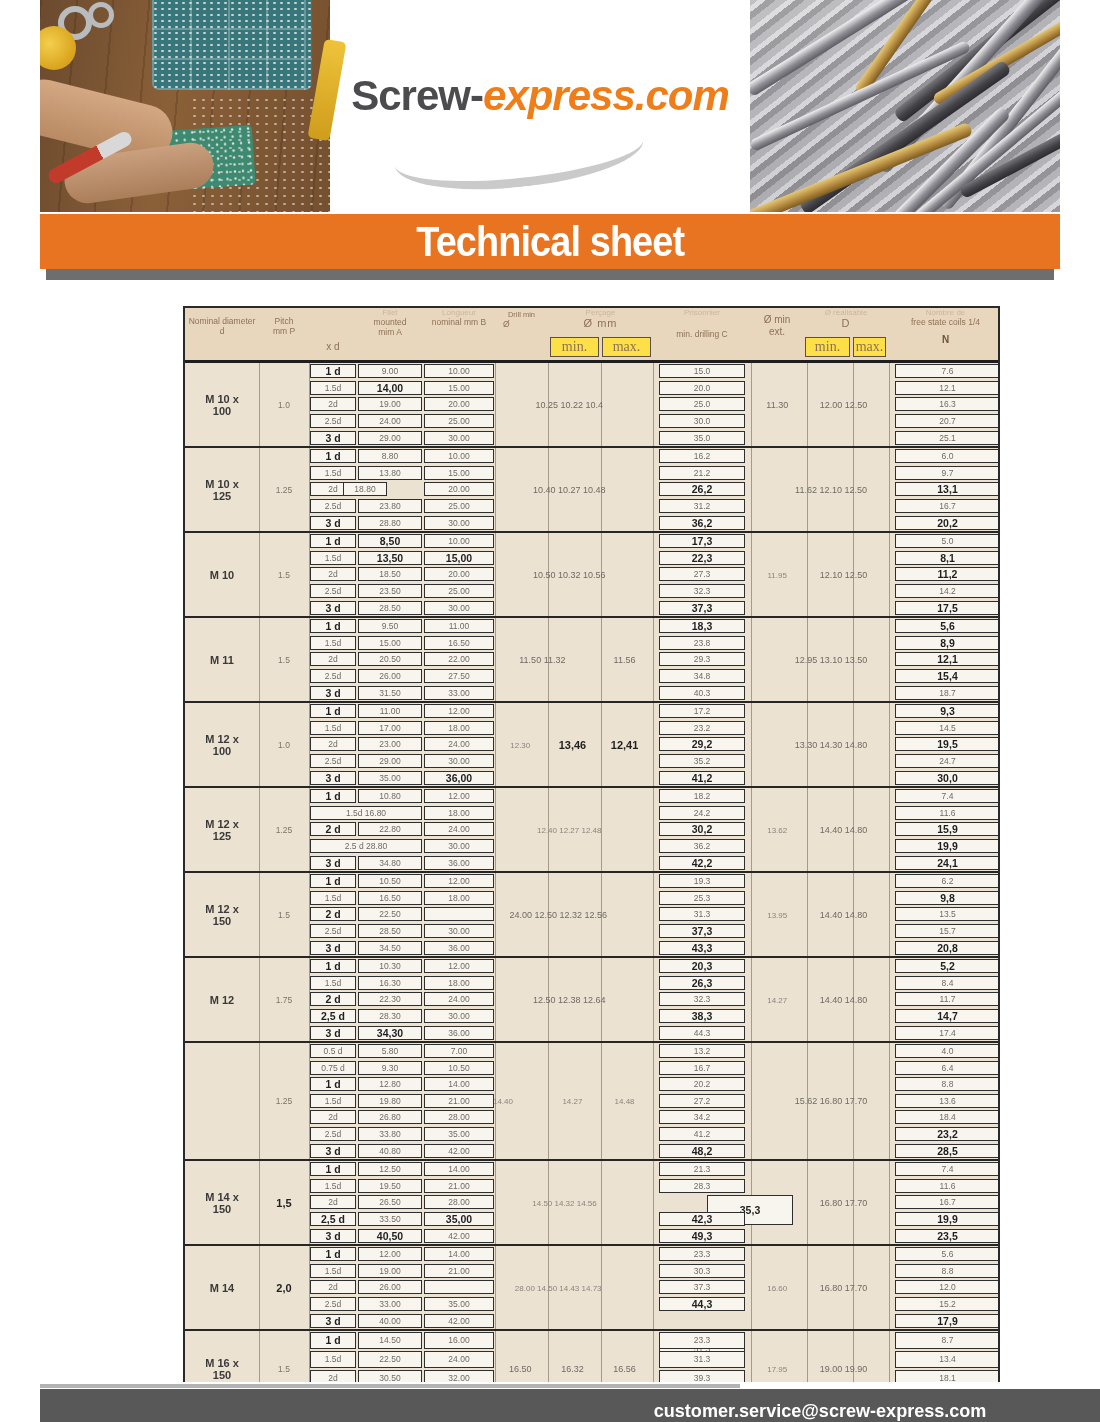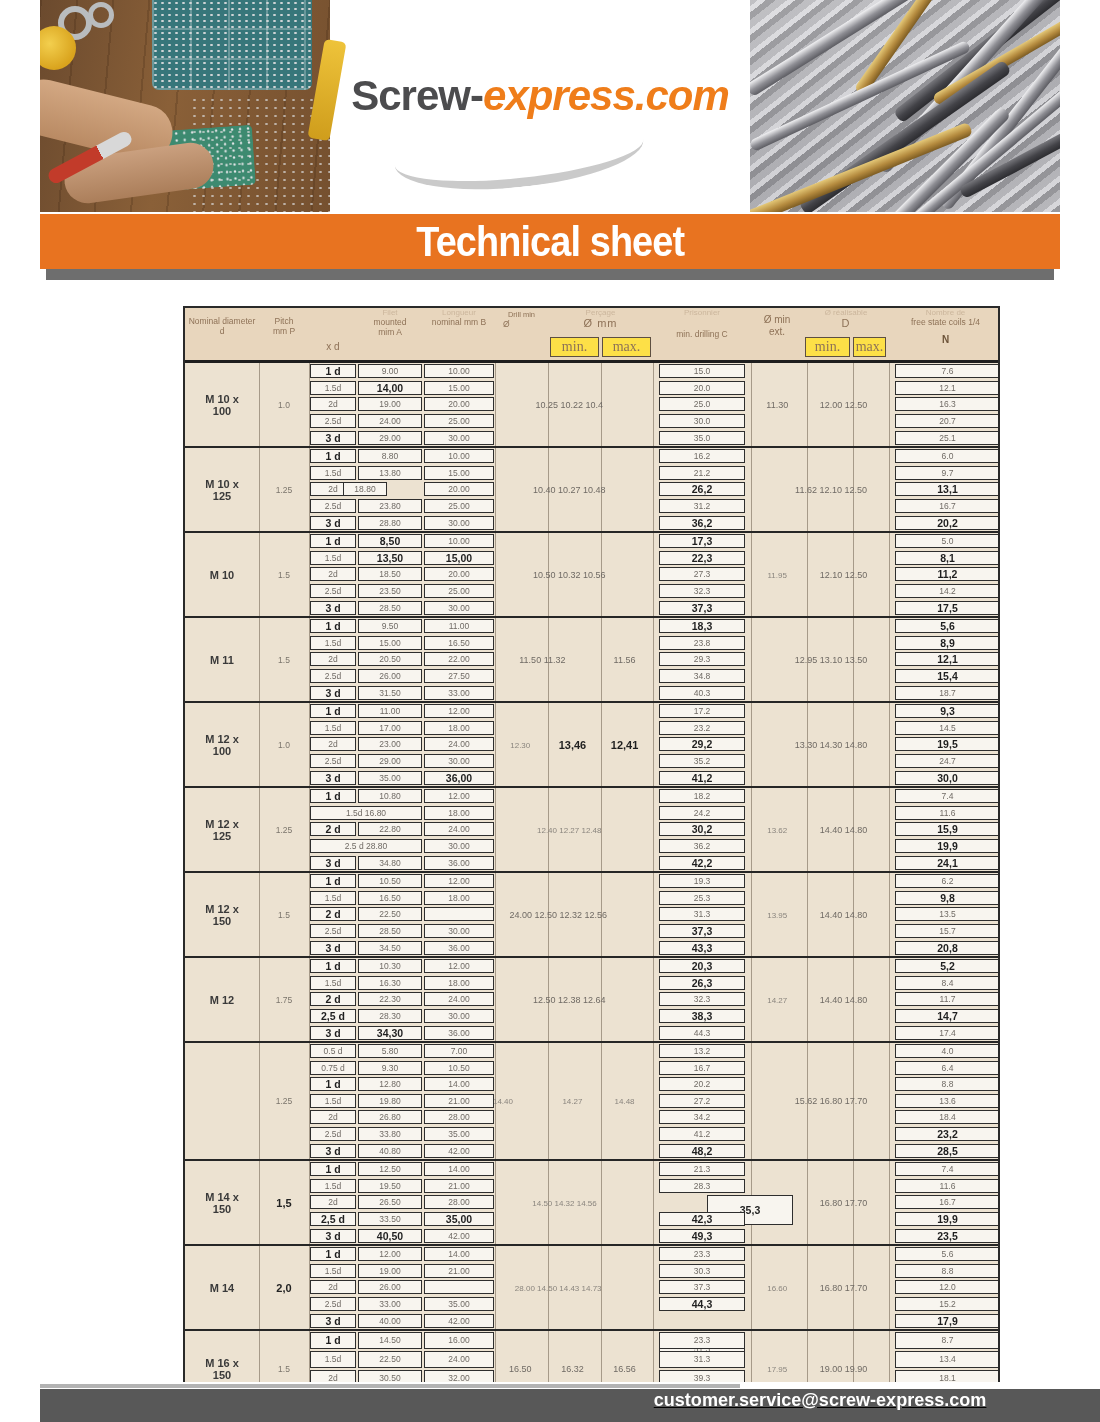--- a/index.html
+++ b/index.html
@@ -60,21 +60,21 @@
   .gname span{display:inline-block;width:52px;}
   .gpitch{position:absolute;left:74px;width:50px;top:0;bottom:0;display:flex;align-items:center;justify-content:center;font-size:8.5px;color:#7b756c;}
   .gpitch.b{font-size:11px;font-weight:700;color:#222;}
   .bx{position:absolute;background:#f8f5ef;border:1.6px solid #2e2e2e;box-sizing:border-box;display:flex;align-items:center;justify-content:center;font-size:8.5px;color:#6f6a64;white-space:nowrap;z-index:2;}
   .bx.b{font-size:10.5px;font-weight:700;color:#1f1f1f;}
   .frag{position:absolute;top:50%;transform:translate(-50%,-50%);font-size:9px;color:#6f6a64;white-space:nowrap;z-index:1;}
   .frag.b{font-size:11px;font-weight:700;color:#1f1f1f;}
   .frag.sm{font-size:8px;color:#8a857e;}
 
   .pre-footer-line{position:absolute;left:40px;top:1384px;width:700px;height:4px;background:#b3b3b3;}
-  .footer{position:absolute;left:40px;top:1389px;width:1060px;height:33px;background:#585858;display:flex;align-items:flex-start;justify-content:flex-end;box-sizing:border-box;padding-right:105px;text-decoration:underline;}
+  .footer{position:absolute;left:40px;top:1389px;width:1060px;height:33px;background:#585858;display:flex;align-items:flex-end;justify-content:flex-end;box-sizing:border-box;padding-right:105px;}
   .footer span{color:#fff;font-size:19px;font-weight:700;transform:scaleX(.95);display:inline-block;}
 </style>
 </head>
 <body>
 
 <div class="page">
 
   <div class="hero">
     <div class="photo photo-left">
       <div class="abs washer" style="left:18px;top:6px;"></div>

